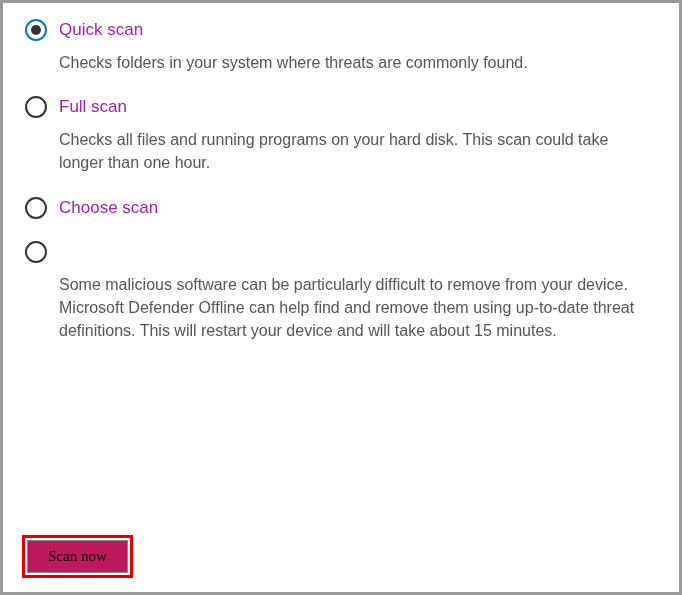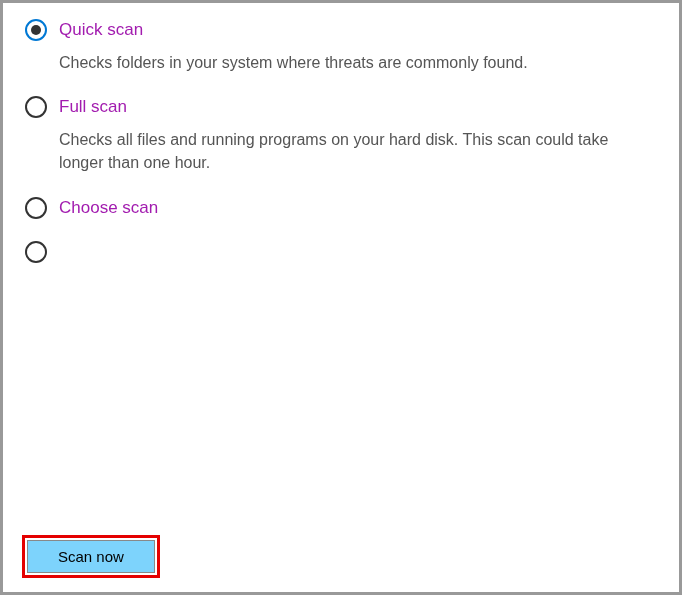--- a/index.html
+++ b/index.html
@@ -65,26 +65,26 @@
       max-width: 590px;
     }
     .scan-btn-wrap {
       position: absolute;
       bottom: 14px;
       left: 19px;
       border: 3px solid #e40000;
       padding: 2px;
     }
     .scan-btn {
-      background: #7dd3fc;
+      background: #be185d;
       border: 1px solid #888;
-      padding: 7px 30px;
+      padding: 7px 20px;
       font-size: 15px;
       cursor: pointer;
-      font-family: Liberation Sans, sans-serif;
+      font-family: Liberation Serif, serif;
     }
   </style>
 </head>
 <body>
 
 <div class="container">
 
   <div class="option-group">
     <div class="option-header">
       <span class="radio-outer selected">
@@ -113,19 +113,20 @@
       <span class="option-title">Choose scan</span>
     </div>
   </div>
 
   <div class="option-group">
     <div class="option-header">
       <span class="radio-outer">
         
       </span>
     </div>
+    <div class="option-desc">Some malicious software can be particularly difficult to remove from your device. Microsoft Defender Offline can help find and remove them using up-to-date threat definitions. This will restart your device and will take about 15 minutes.</div>
   </div>
 
   <div class="scan-btn-wrap">
     <button class="scan-btn">Scan now</button>
   </div>
 
 </div>
 
 </body></html>

